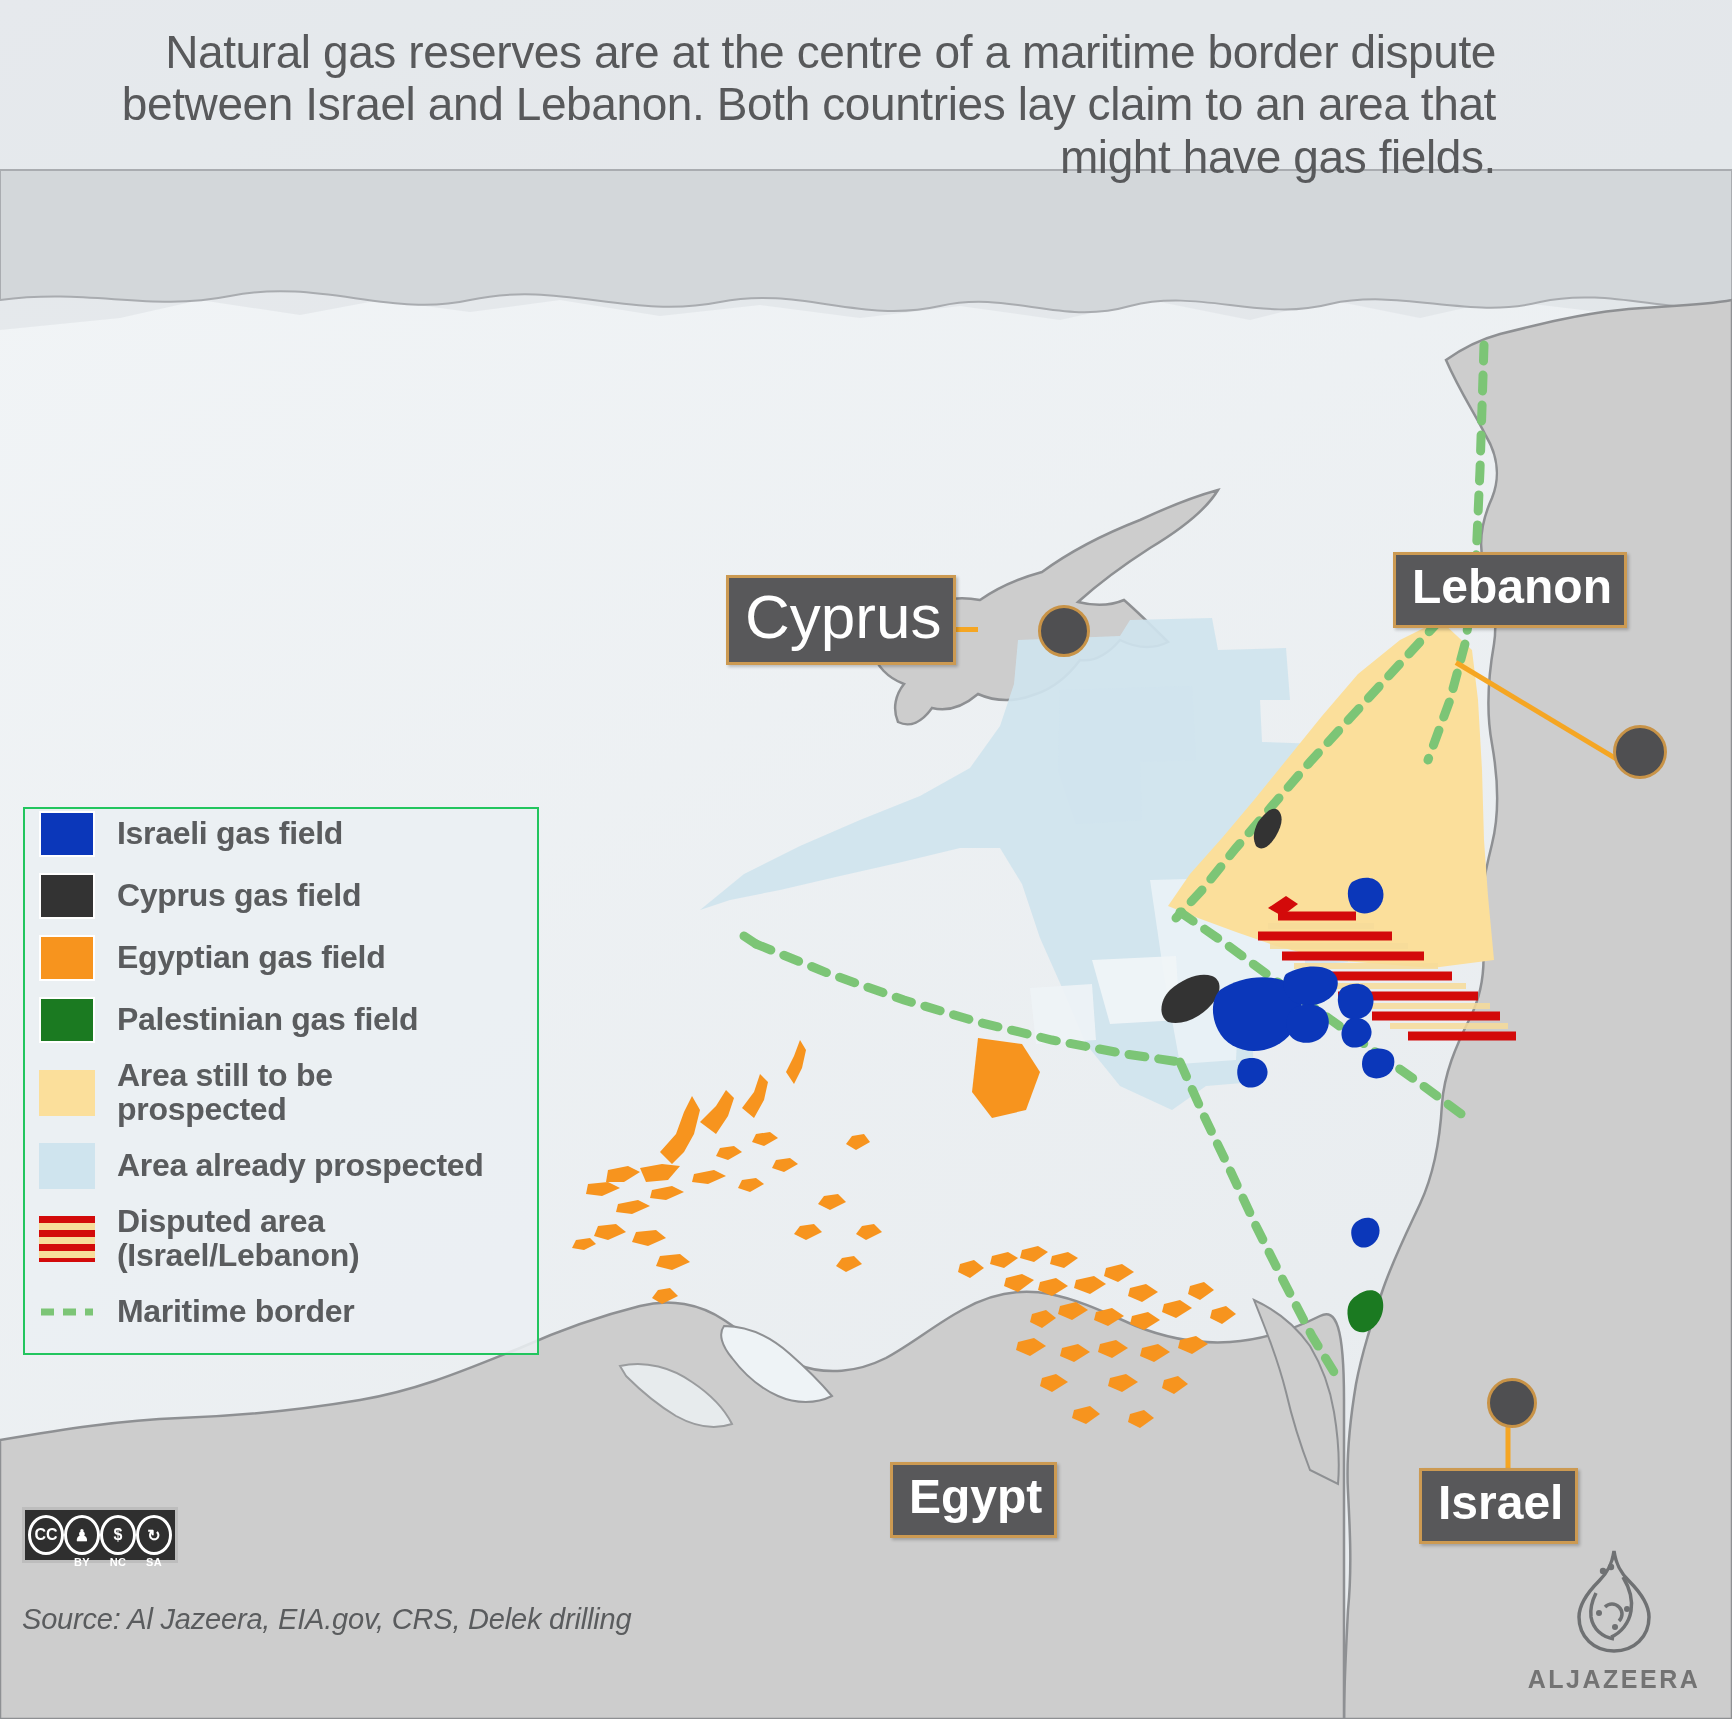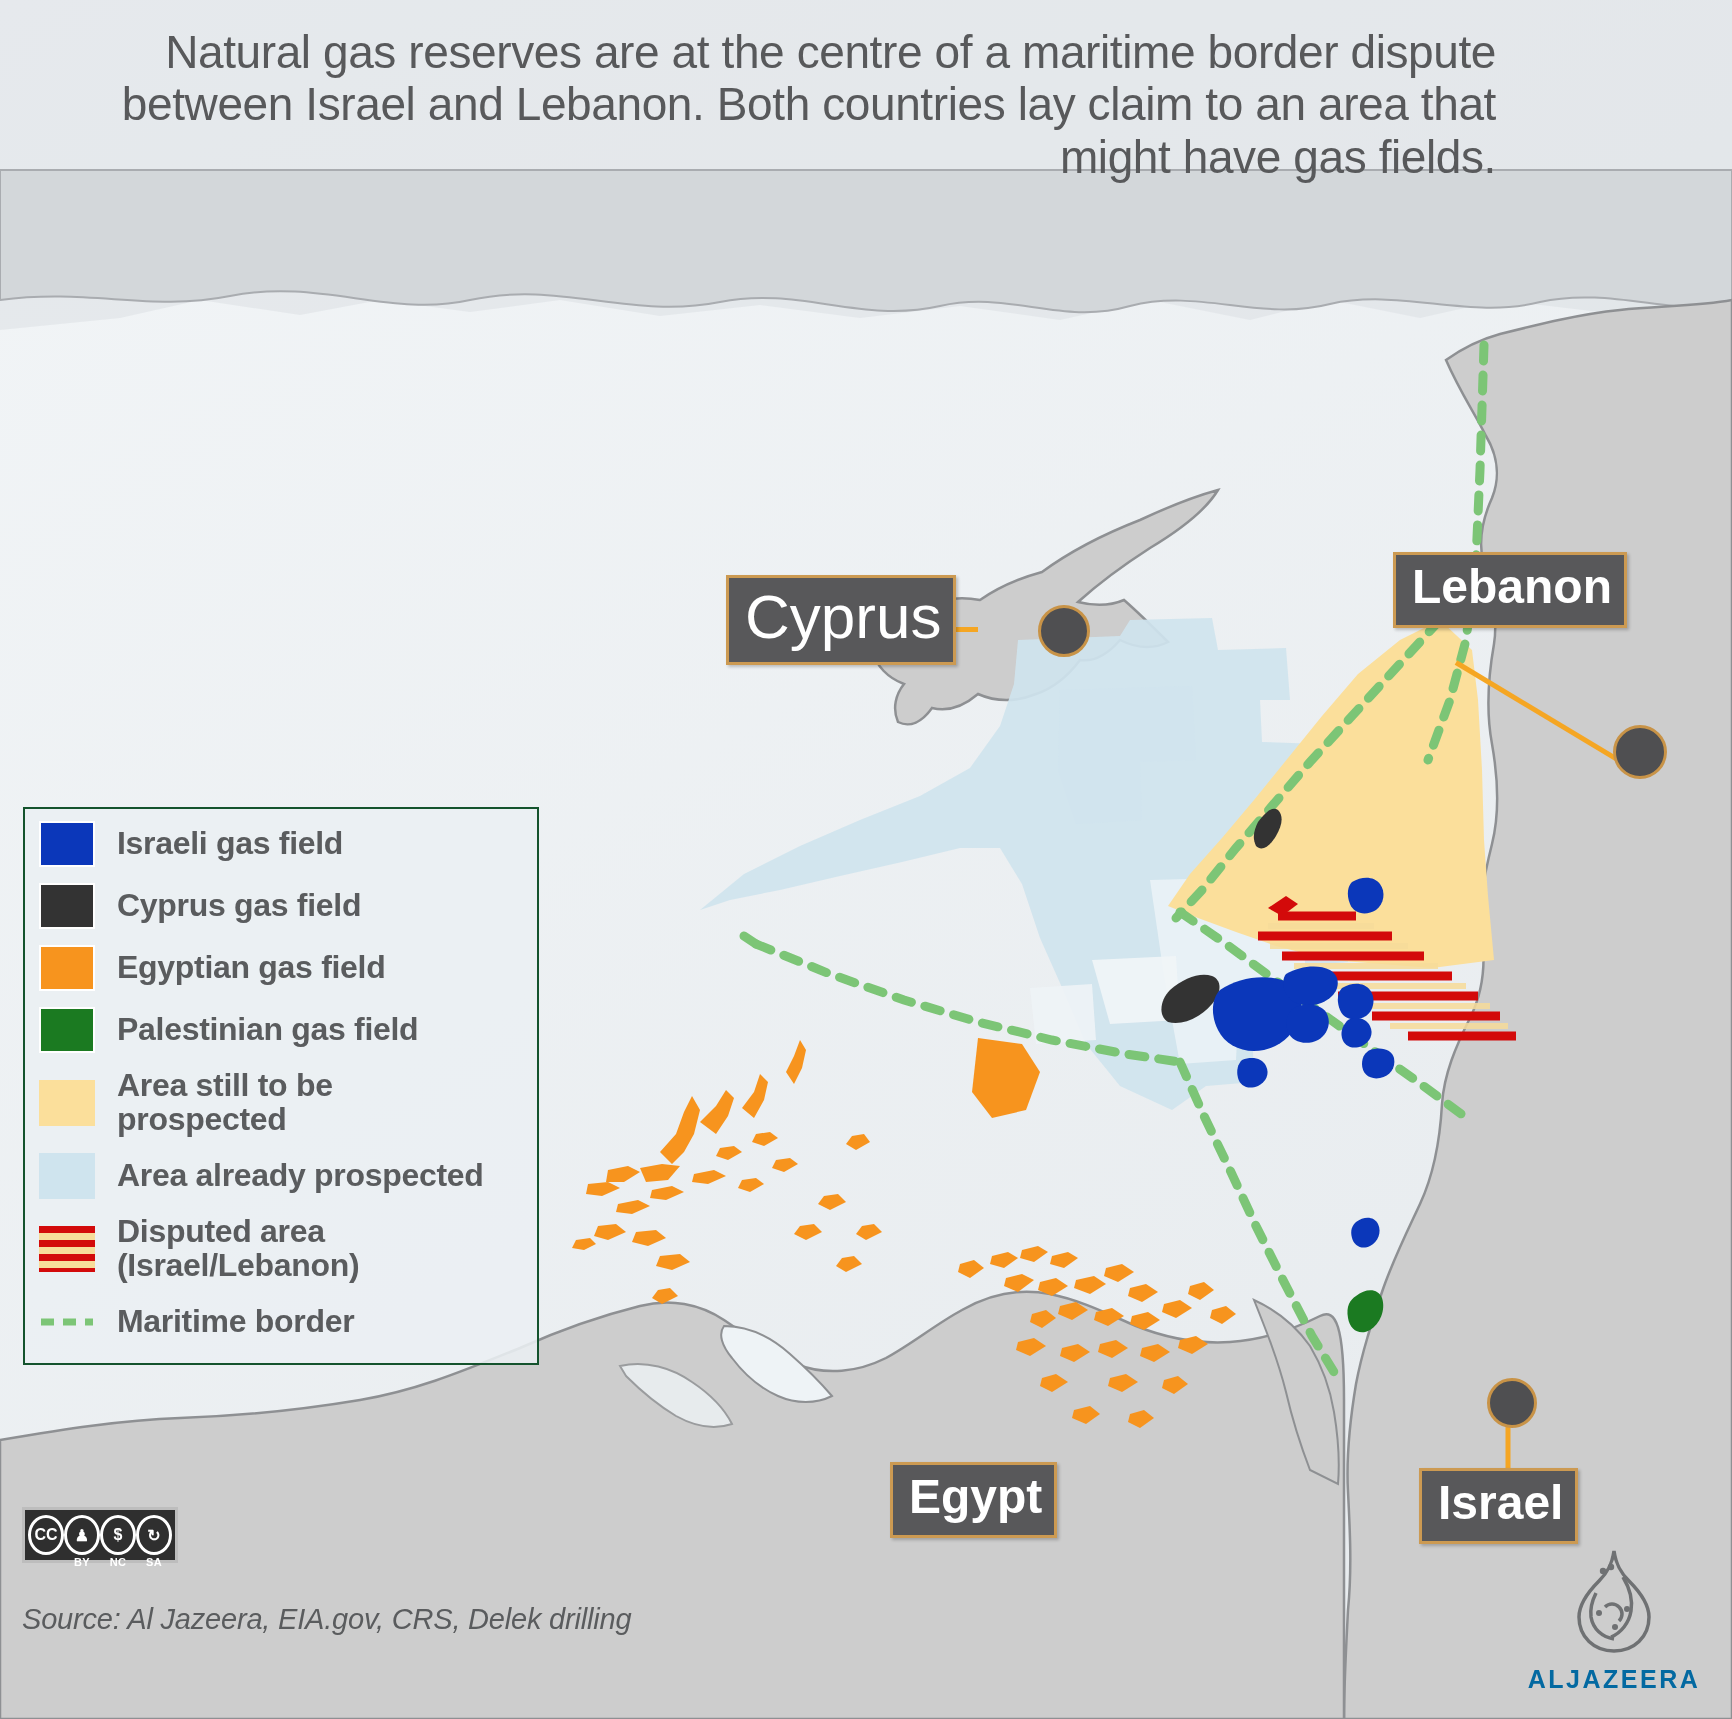--- a/index.html
+++ b/index.html
@@ -51,23 +51,23 @@
     text-align: right;
   }
 
   
   #legend {
     position: absolute;
     left: 23px;
     top: 807px;
     width: 516px;
     background: rgba(234,239,242,0.88);
-    border: 2px solid #14532d;
+    border: 2px solid #22c55e;
     box-sizing: border-box;
-    padding: 12px 14px 14px 14px;
+    padding: 2px 14px 14px 14px;
     z-index: 50;
   }
   .legend-row {
     display: flex;
     align-items: center;
     margin-bottom: 16px;
     min-height: 46px;
   }
   .legend-row:last-child { margin-bottom: 4px; }
   .swatch {
@@ -196,21 +196,21 @@
     position: absolute;
     right: 28px;
     top: 1547px;
     width: 180px;
     text-align: center;
     z-index: 60;
   }
   #aj-wordmark {
     font-size: 25px;
     font-weight: bold;
-    color: #0369a1;
+    color: #737373;
     letter-spacing: 2.5px;
     margin-top: 2px;
   }
 </style>
 </head>
 <body>
 
 <div id="root">
 
   <svg id="map-canvas" viewBox="0 0 1732 1719">

